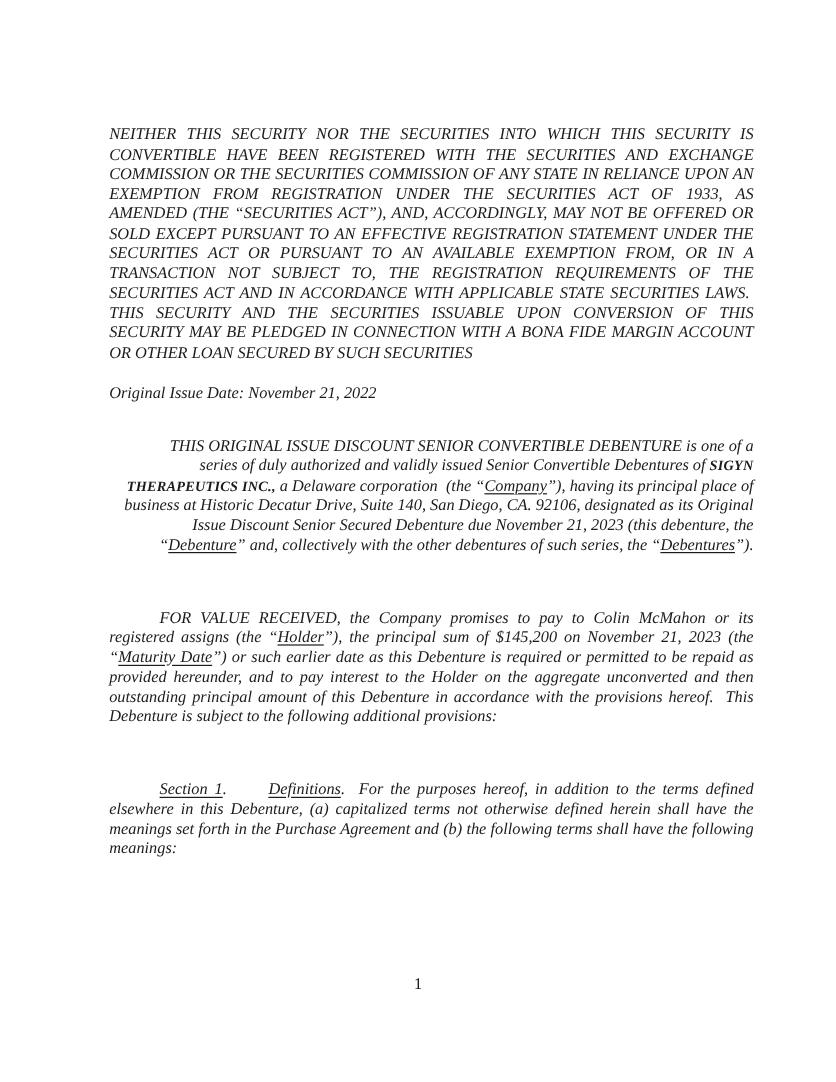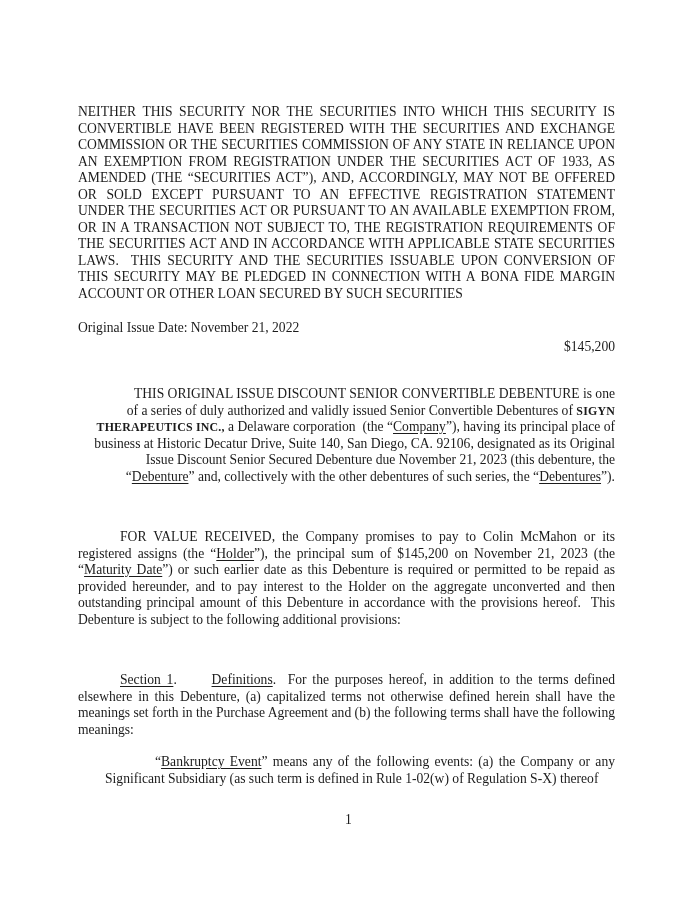--- a/index.html
+++ b/index.html
@@ -15,34 +15,35 @@
     overflow: hidden;
   }
   .page {
     position: relative;
     width: 697px;
     height: 902px;
     background: #ffffff;
   }
   .content {
     position: absolute;
-    left: 78px;
+    left: 91px;
     top: 104px;
     width: 537px;
     font-size: 13.6px;
     line-height: 16.5px;
+    font-style: italic;
   }
   p { margin: 0; }
   .legend {
     text-align: justify;
     margin-bottom: 18px;
   }
   .issue-date {
     text-align: left;
-    margin-bottom: 2px;
+    margin-bottom: 27px;
   }
   .amount {
     text-align: right;
     margin-bottom: 31px;
   }
   .doc-title {
     text-align: center;
     font-weight: bold;
     margin-bottom: 12px;
   }
@@ -86,28 +87,26 @@
 </head>
 <body>
 
 <div class="page">
   <div class="content">
 
     <p class="legend">NEITHER THIS SECURITY NOR THE SECURITIES INTO WHICH THIS SECURITY IS CONVERTIBLE HAVE BEEN REGISTERED WITH THE SECURITIES AND EXCHANGE COMMISSION OR THE SECURITIES COMMISSION OF ANY STATE IN RELIANCE UPON AN EXEMPTION FROM REGISTRATION UNDER THE SECURITIES ACT OF 1933, AS AMENDED (THE “SECURITIES ACT”), AND, ACCORDINGLY, MAY NOT BE OFFERED OR SOLD EXCEPT PURSUANT TO AN EFFECTIVE REGISTRATION STATEMENT UNDER THE SECURITIES ACT OR PURSUANT TO AN AVAILABLE EXEMPTION FROM, OR IN A TRANSACTION NOT SUBJECT TO, THE REGISTRATION REQUIREMENTS OF THE SECURITIES ACT AND IN ACCORDANCE WITH APPLICABLE STATE SECURITIES LAWS.&nbsp; THIS SECURITY AND THE SECURITIES ISSUABLE UPON CONVERSION OF THIS SECURITY MAY BE PLEDGED IN CONNECTION WITH A BONA FIDE MARGIN ACCOUNT OR OTHER LOAN SECURED BY SUCH SECURITIES</p>
 
     <p class="issue-date">Original Issue Date: November 21, 2022</p>
 
-    <p class="amount">$145,200</p>
 
 
     <p class="para-left"><span>THIS ORIGINAL ISSUE DISCOUNT SENIOR CONVERTIBLE DEBENTURE is one of a series of duly authorized and validly issued Senior Convertible Debentures of </span><span class="sc">SIGYN THERAPEUTICS INC.,</span><span> a Delaware corporation&nbsp; (the “</span><span class="u">Company</span><span>”), having its principal place of business at Historic Decatur Drive, Suite 140, San Diego, CA. 92106, designated as its Original Issue Discount Senior Secured Debenture due November 21, 2023 (this debenture, the “</span><span class="u">Debenture</span><span>” and, collectively with the other debentures of such series, the “</span><span class="u">Debentures</span><span>”).</span></p>
 
     <p class="para"><span>FOR VALUE RECEIVED, the Company promises to pay to Colin McMahon or its registered assigns (the “</span><span class="u">Holder</span><span>”), the principal sum of $145,200 on November 21, 2023 (the “</span><span class="u">Maturity Date</span><span>”) or such earlier date as this Debenture is required or permitted to be repaid as provided hereunder, and to pay interest to the Holder on the aggregate unconverted and then outstanding principal amount of this Debenture in accordance with the provisions hereof.&nbsp; This Debenture is subject to the following additional provisions:</span></p>
 
     <p class="para"><span class="u">Section 1</span><span>.&nbsp;&nbsp;&nbsp;&nbsp;&nbsp; </span><span class="u">Definitions</span><span>.&nbsp; For the purposes hereof, in addition to the terms defined elsewhere in this Debenture, (a) capitalized terms not otherwise defined herein shall have the meanings set forth in the Purchase Agreement and (b) the following terms shall have the following meanings:</span></p>
 
 
-    <p class="def-hanging"><span>“</span><span class="u">Bankruptcy Event</span><span>” means any of the following events: (a) the Company or any Significant Subsidiary (as such term is defined in Rule 1-02(w) of Regulation S-X) thereof</span></p>
 
   </div>
 
   <div class="page-number">1</div>
 </div>
 
 </body></html>

